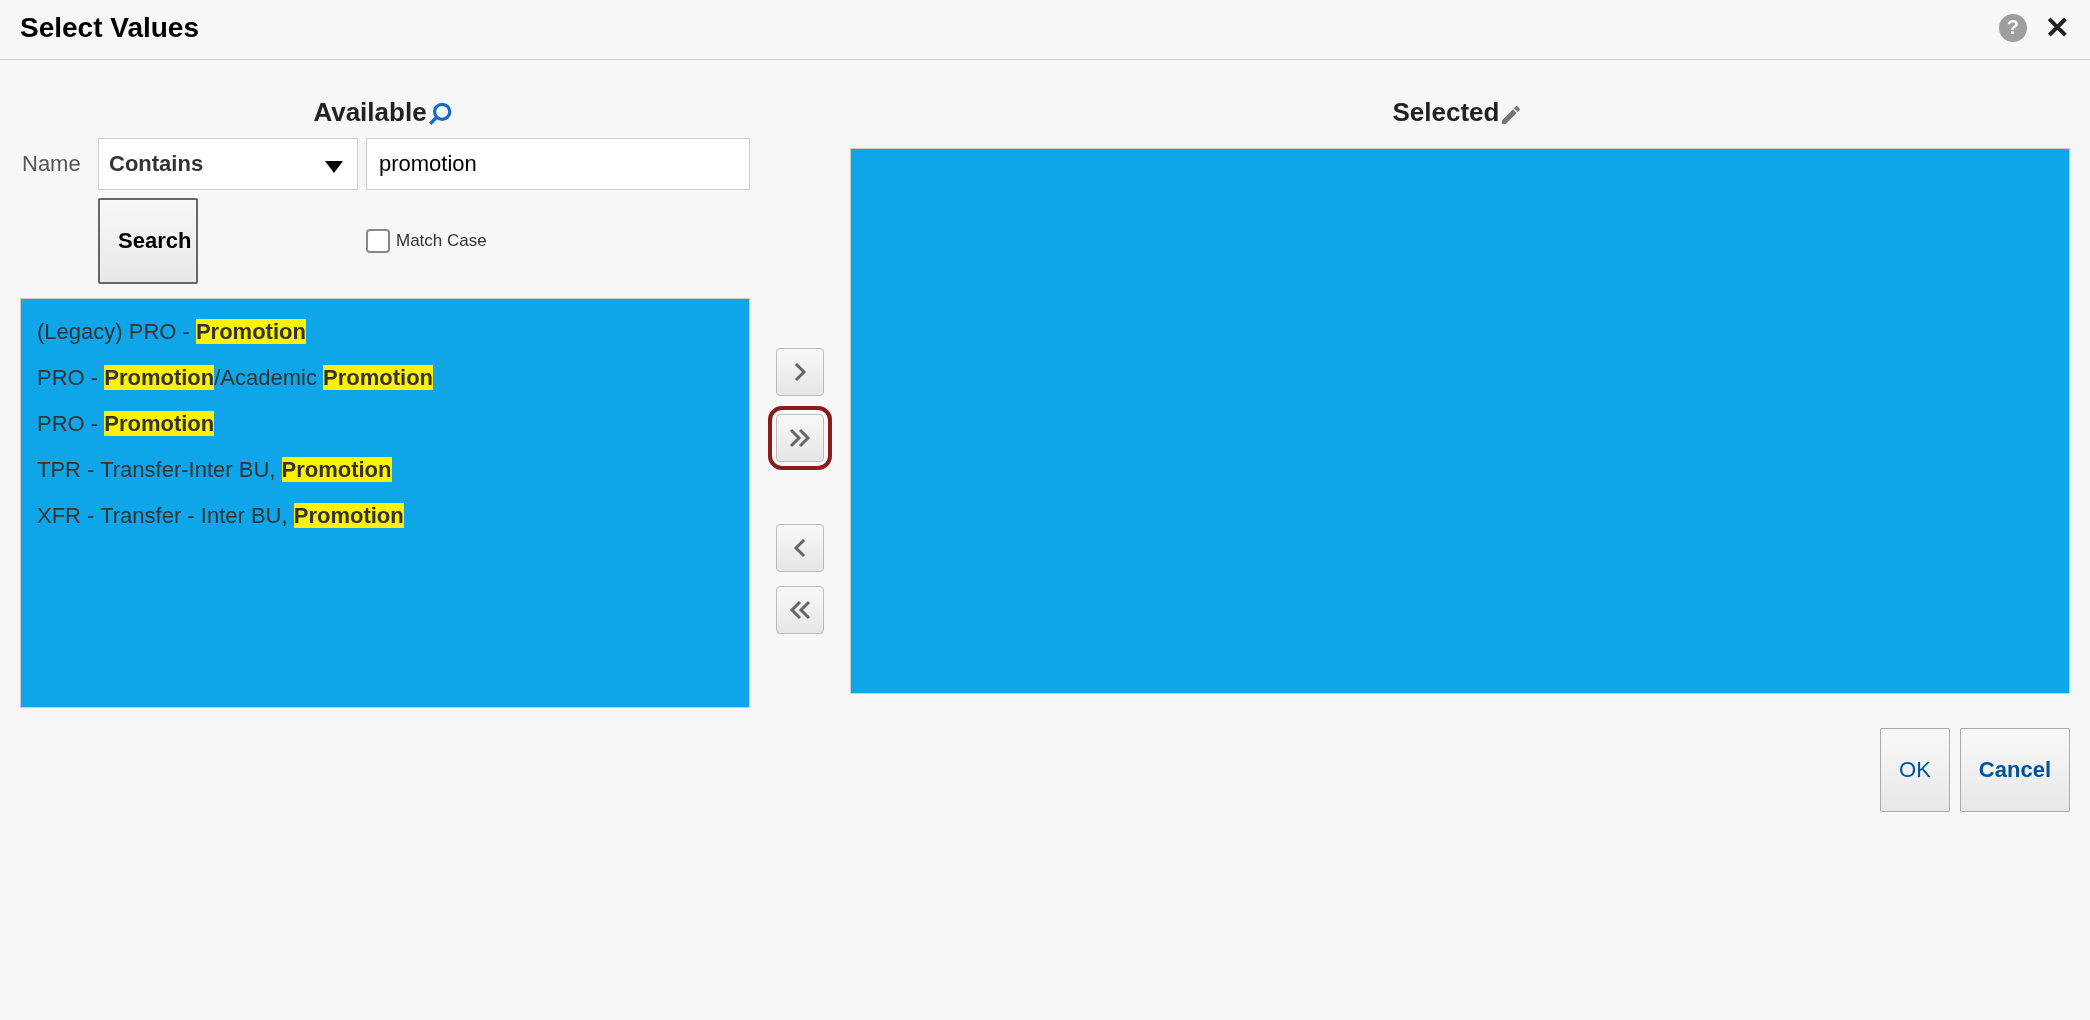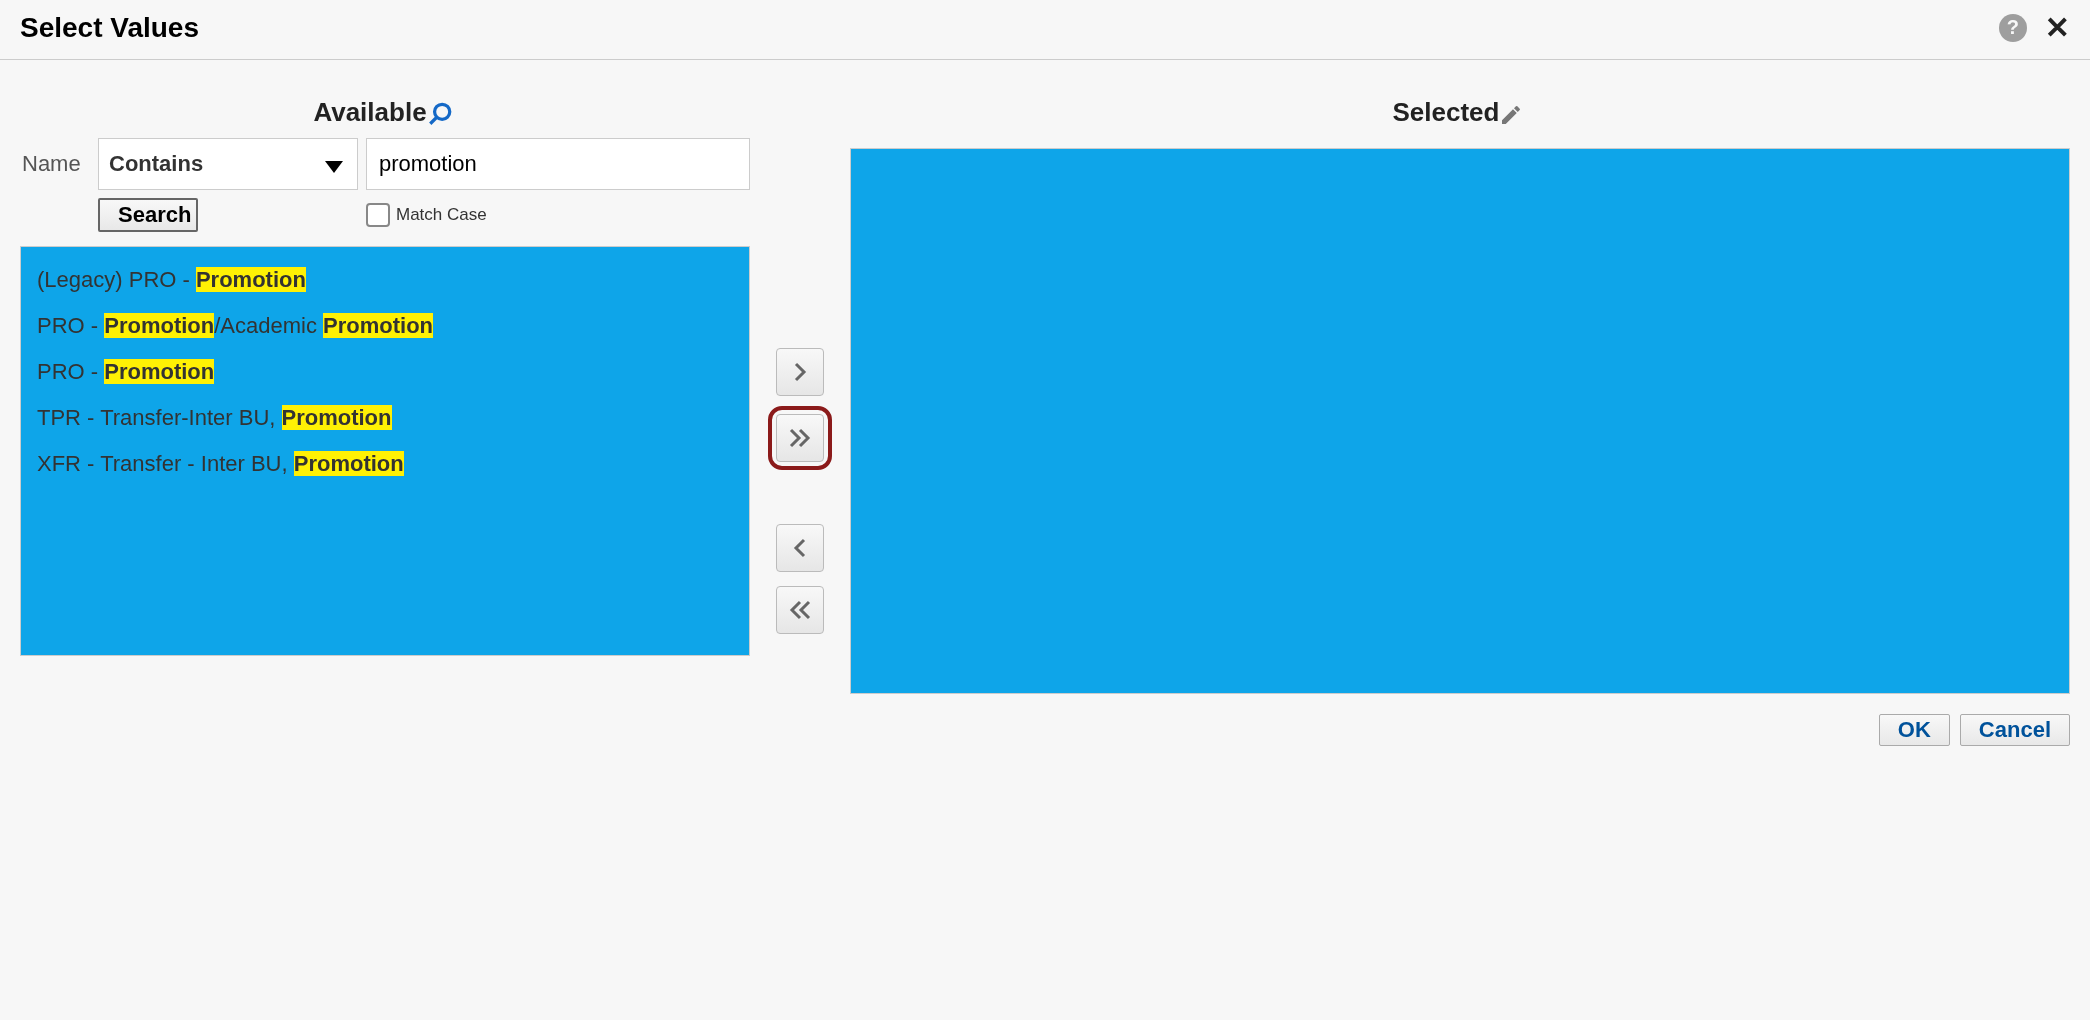--- a/index.html
+++ b/index.html
@@ -142,21 +142,21 @@
     display: grid;
     grid-template-columns: 70px 260px 1fr;
     gap: 8px;
     align-items: center;
     margin-top: 8px;
   }
   .btn {
     border: 1px solid #aaa;
     background: linear-gradient(#f8f8f8, #e8e8e8);
     font-size: 22px;
-    padding: 2px 18px;
+    padding: 28px 18px;
     cursor: pointer;
     border-radius: 2px;
   }
   .btn-search {
     font-weight: bold;
     width: 100px;
     justify-self: start;
     border: 2px solid #666;
   }
   .match-wrap {
@@ -214,21 +214,21 @@
     padding: 4px;
   }
   .footer {
     display: flex;
     justify-content: flex-end;
     gap: 10px;
     padding: 10px 20px 18px 20px;
   }
   .btn-ok {
     color: #00529b;
-    font-weight: bold;
+    font-weight: normal;
   }
   .btn-cancel {
     color: #00529b;
     font-weight: bold;
   }
 </style>
 </head>
 <body>
 
 <div class="dialog">

